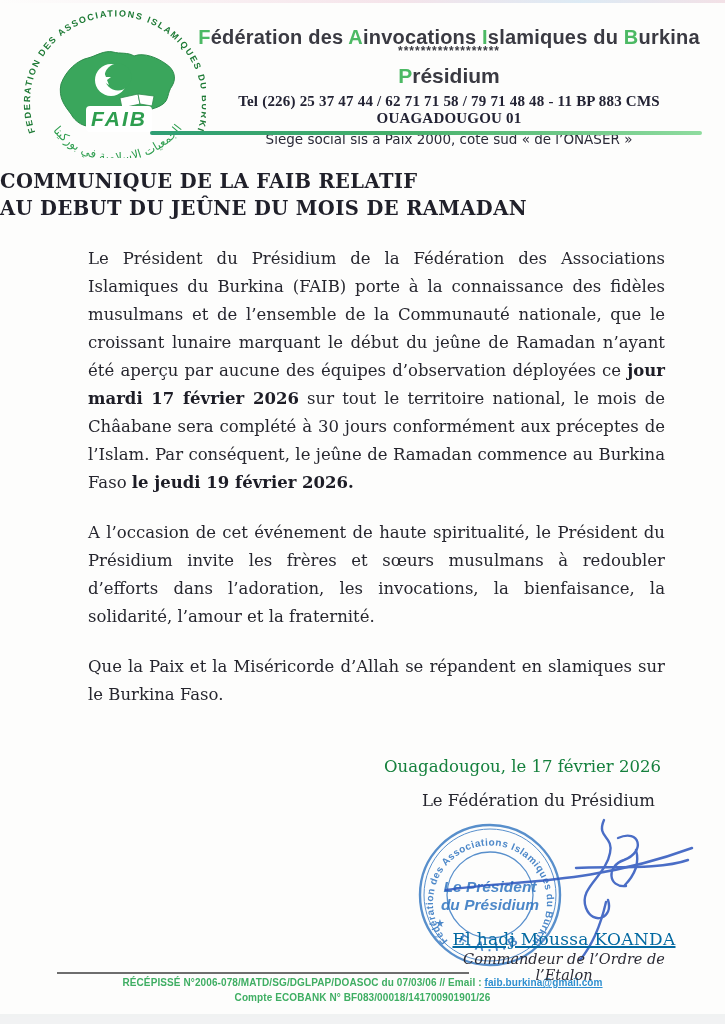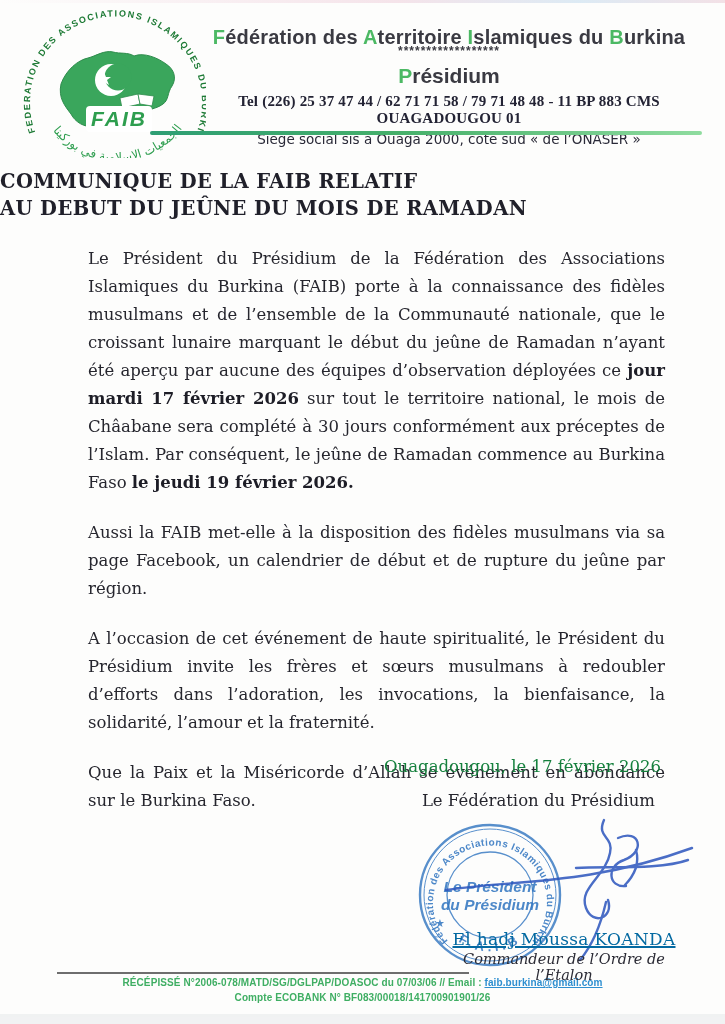--- a/index.html
+++ b/index.html
@@ -91,41 +91,40 @@
     <rect x="70" y="100" width="66" height="26" rx="4" fill="#ffffff"></rect>
     <text x="103" y="120" text-anchor="middle" font-family="Liberation Sans, sans-serif" font-size="21" font-weight="bold" font-style="italic" fill="#2e9e4f" letter-spacing="2">FAIB</text>
 
     <text font-family="DejaVu Sans, sans-serif" font-size="12" fill="#2e9e4f">
       <textPath href="#logoArcBottom" startOffset="8">اتحاد الجمعيات الإسلامية في بوركينا</textPath>
     </text>
   </svg>
 
   <div class="head-center">
     <div class="org-line">
-      <span class="gi">F</span><span>édération des </span><span class="gi">A</span><span>territoire </span><span class="gi">I</span><span>slamiques du </span><span class="gi">B</span><span>urkina</span>
+      <span class="gi">F</span><span>édération des </span><span class="gi">A</span><span>invocations </span><span class="gi">I</span><span>slamiques du </span><span class="gi">B</span><span>urkina</span>
     </div>
     <div class="star-sep">******************</div>
     <div class="presidium-line">
       <span class="gi">P</span><span>résidium</span>
     </div>
     <div class="tel-line">Tel (226) 25 37 47 44 / 62 71 71 58 / 79 71 48 48 - 11 BP 883 CMS OUAGADOUGOU 01</div>
-    <div class="addr-line">Siège social sis à Ouaga 2000, côté sud « de l’ONASER »</div>
+    <div class="addr-line">Siège social sis à Paix 2000, côté sud « de l’ONASER »</div>
   </div>
   <div class="green-rule"></div>
 
   <div class="doc-title">
     <div>COMMUNIQUE DE LA FAIB RELATIF</div>
     <div>AU DEBUT DU JEÛNE DU MOIS DE RAMADAN</div>
   </div>
 
   <div class="body-text">
     <p><span>Le Président du Présidium de la Fédération des Associations Islamiques du Burkina (FAIB) porte à la connaissance des fidèles musulmans et de l’ensemble de la Communauté nationale, que le croissant lunaire marquant le début du jeûne de Ramadan n’ayant été aperçu par aucune des équipes d’observation déployées ce </span><b>jour mardi 17 février 2026</b><span> sur tout le territoire national, le mois de Châabane sera complété à 30 jours conformément aux préceptes de l’Islam. Par conséquent, le jeûne de Ramadan commence au Burkina Faso </span><b>le jeudi 19 février 2026.</b></p>
-    <p>Aussi la FAIB met-elle à la disposition des fidèles musulmans via sa page Facebook, un calendrier de début et de rupture du jeûne par région.</p>
     <p>A l’occasion de cet événement de haute spiritualité, le Président du Présidium invite les frères et sœurs musulmans à redoubler d’efforts dans l’adoration, les invocations, la bienfaisance, la solidarité, l’amour et la fraternité.</p>
-    <p>Que la Paix et la Miséricorde d’Allah se événement en abondance sur le Burkina Faso.</p>
+    <p>Que la Paix et la Miséricorde d’Allah se répandent en slamiques sur le Burkina Faso.</p>
   </div>
 
   <div class="place-date">Ouagadougou, le 17 février 2026</div>
   <div class="closing-role">Le Fédération du Présidium</div>
 
   <svg class="stamp" viewBox="-77 -77 154 154">
     <defs>
       <path id="stampRingPath" d="M -42,46 A 57,57 0 1 1 42,46" fill="none"></path>
       <path id="stampBottomPath" d="M -48,30 A 57,57 0 0 0 48,30" fill="none"></path>
     </defs>

